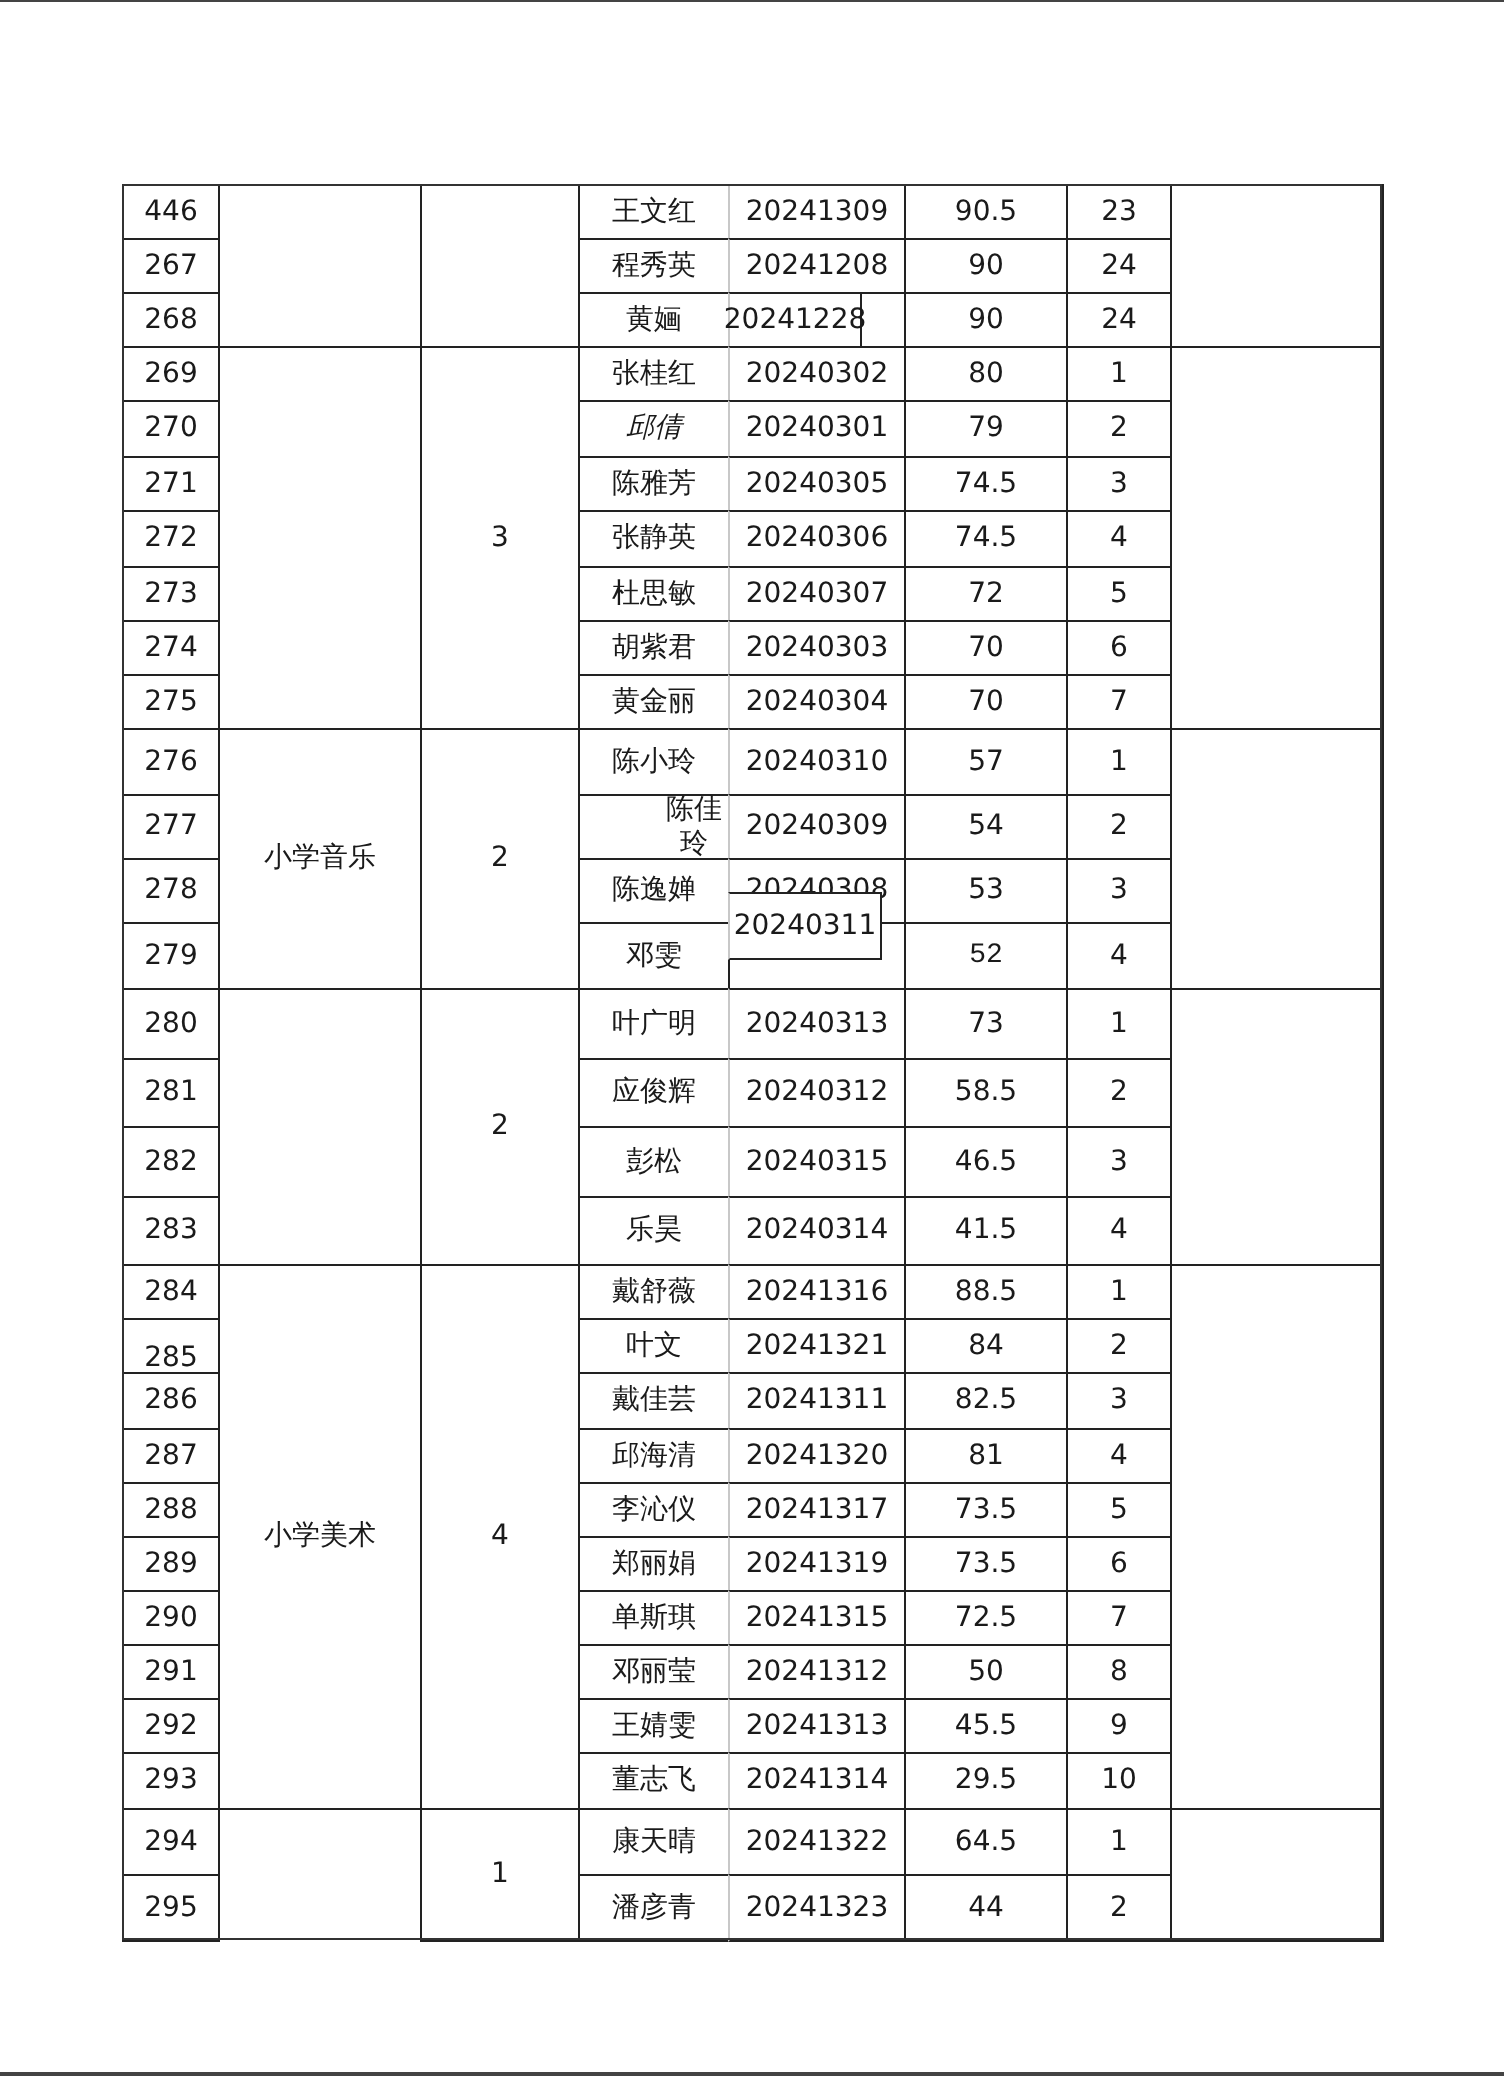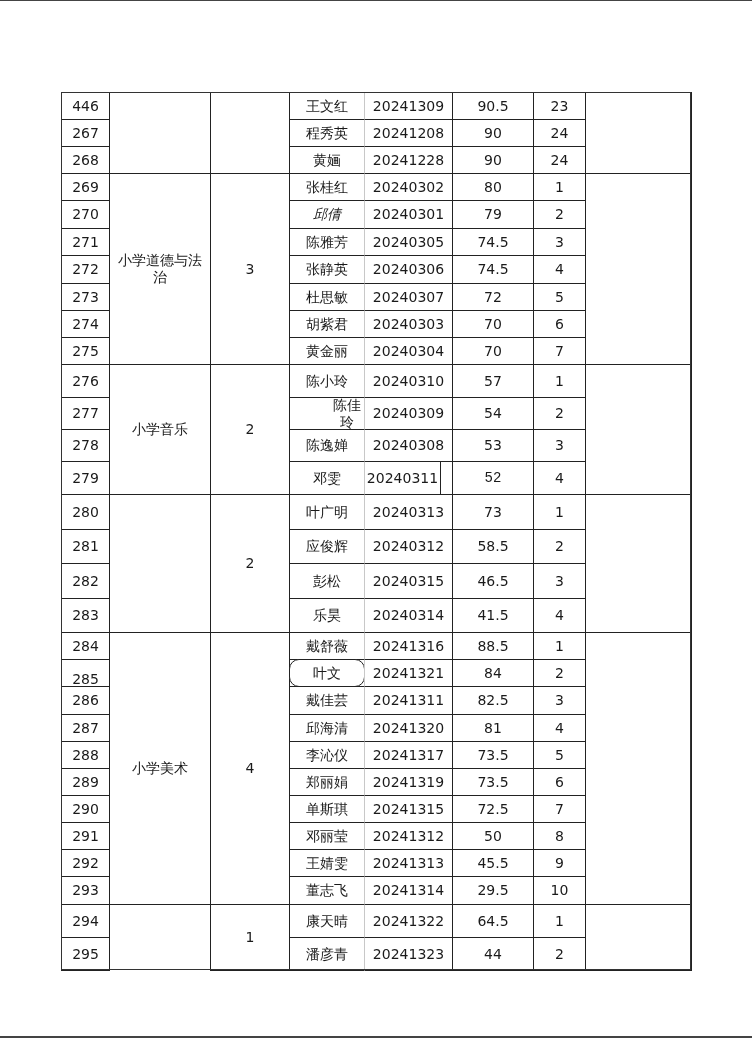--- a/index.html
+++ b/index.html
@@ -30,24 +30,23 @@
     <div class="cell ticket light-left" style="left: 364px; top: 92px; width: 89px; height: 28px;">20241309</div>
     <div class="cell score" style="left: 452px; top: 92px; width: 82px; height: 28px;">90.5</div>
     <div class="cell rank" style="left: 533px; top: 92px; width: 53px; height: 28px;">23</div>
     <div class="cell no" style="left: 61px; top: 119px; width: 49px; height: 28px;">267</div>
     <div class="cell name" style="left: 289px; top: 119px; width: 76px; height: 28px;">程秀英</div>
     <div class="cell ticket light-left" style="left: 364px; top: 119px; width: 89px; height: 28px;">20241208</div>
     <div class="cell score" style="left: 452px; top: 119px; width: 82px; height: 28px;">90</div>
     <div class="cell rank" style="left: 533px; top: 119px; width: 53px; height: 28px;">24</div>
     <div class="cell no" style="left: 61px; top: 146px; width: 49px; height: 28px;">268</div>
     <div class="cell name" style="left: 289px; top: 146px; width: 76px; height: 28px;">黄婳</div>
-    <div class="cell ticket light-left" style="left: 364px; top: 146px; width: 89px; height: 28px;">20241228</div>
+    <div class="cell ticket light-left" style="left: 364px; top: 146px; width: 67px; height: 28px;">20241228</div>
     <div class="cell score" style="left: 452px; top: 146px; width: 82px; height: 28px;">90</div>
     <div class="cell rank" style="left: 533px; top: 146px; width: 53px; height: 28px;">24</div>
-    <div class="cell subject" style="left: 109px; top: 173px; width: 102px; height: 192px;">小学道德与法治</div>
     <div class="cell quota" style="left: 210px; top: 173px; width: 80px; height: 192px;">3</div>
     <div class="cell remark" style="left: 585px; top: 173px; width: 107px; height: 192px;"></div>
     <div class="cell no" style="left: 61px; top: 173px; width: 49px; height: 28px;">269</div>
     <div class="cell name" style="left: 289px; top: 173px; width: 76px; height: 28px;">张桂红</div>
     <div class="cell ticket light-left" style="left: 364px; top: 173px; width: 89px; height: 28px;">20240302</div>
     <div class="cell score" style="left: 452px; top: 173px; width: 82px; height: 28px;">80</div>
     <div class="cell rank" style="left: 533px; top: 173px; width: 53px; height: 28px;">1</div>
     <div class="cell no" style="left: 61px; top: 200px; width: 49px; height: 29px;">270</div>
     <div class="cell name" style="left: 289px; top: 200px; width: 76px; height: 29px; font-style: italic;">邱倩</div>
     <div class="cell ticket light-left" style="left: 364px; top: 200px; width: 89px; height: 29px;">20240301</div>
@@ -91,21 +90,21 @@
     <div class="cell ticket light-left" style="left: 364px; top: 397px; width: 89px; height: 33px;">20240309</div>
     <div class="cell score" style="left: 452px; top: 397px; width: 82px; height: 33px;">54</div>
     <div class="cell rank" style="left: 533px; top: 397px; width: 53px; height: 33px;">2</div>
     <div class="cell no" style="left: 61px; top: 429px; width: 49px; height: 33px;">278</div>
     <div class="cell name" style="left: 289px; top: 429px; width: 76px; height: 33px;">陈逸婵</div>
     <div class="cell ticket light-left" style="left: 364px; top: 429px; width: 89px; height: 33px;">20240308</div>
     <div class="cell score" style="left: 452px; top: 429px; width: 82px; height: 33px;">53</div>
     <div class="cell rank" style="left: 533px; top: 429px; width: 53px; height: 33px;">3</div>
     <div class="cell no" style="left: 61px; top: 461px; width: 49px; height: 34px;">279</div>
     <div class="cell name" style="left: 289px; top: 461px; width: 76px; height: 34px;">邓雯</div>
-    <div class="cell ticket light-left" style="left: 364px; top: 461px; width: 77px; height: 34px;">20240311</div>
+    <div class="cell ticket light-left" style="left: 364px; top: 446px; width: 77px; height: 34px;">20240311</div>
     <div class="cell score" style="left: 452px; top: 461px; width: 82px; height: 34px; font-family: Liberation Mono, monospace;">52</div>
     <div class="cell rank" style="left: 533px; top: 461px; width: 53px; height: 34px;">4</div>
     <div class="cell quota" style="left: 210px; top: 494px; width: 80px; height: 139px;">2</div>
     <div class="cell remark" style="left: 585px; top: 494px; width: 107px; height: 139px;"></div>
     <div class="cell no" style="left: 61px; top: 494px; width: 49px; height: 36px;">280</div>
     <div class="cell name" style="left: 289px; top: 494px; width: 76px; height: 36px;">叶广明</div>
     <div class="cell ticket light-left" style="left: 364px; top: 494px; width: 89px; height: 36px;">20240313</div>
     <div class="cell score" style="left: 452px; top: 494px; width: 82px; height: 36px;">73</div>
     <div class="cell rank" style="left: 533px; top: 494px; width: 53px; height: 36px;">1</div>
     <div class="cell no" style="left: 61px; top: 529px; width: 49px; height: 35px;">281</div>
@@ -125,21 +124,21 @@
     <div class="cell rank" style="left: 533px; top: 598px; width: 53px; height: 35px;">4</div>
     <div class="cell subject" style="left: 109px; top: 632px; width: 102px; height: 273px;">小学美术</div>
     <div class="cell quota" style="left: 210px; top: 632px; width: 80px; height: 273px;">4</div>
     <div class="cell remark" style="left: 585px; top: 632px; width: 107px; height: 273px;"></div>
     <div class="cell no" style="left: 61px; top: 632px; width: 49px; height: 28px;">284</div>
     <div class="cell name" style="left: 289px; top: 632px; width: 76px; height: 28px;">戴舒薇</div>
     <div class="cell ticket light-left" style="left: 364px; top: 632px; width: 89px; height: 28px;">20241316</div>
     <div class="cell score" style="left: 452px; top: 632px; width: 82px; height: 28px;">88.5</div>
     <div class="cell rank" style="left: 533px; top: 632px; width: 53px; height: 28px;">1</div>
     <div class="cell no" style="left: 61px; top: 659px; width: 49px; height: 40px;">285</div>
-    <div class="cell name" style="left: 289px; top: 659px; width: 76px; height: 28px; border-radius: 10px;">叶文</div>
+    <div class="cell name" style="left: 289px; top: 659px; width: 76px; height: 28px;">叶文</div>
     <div class="cell ticket light-left" style="left: 364px; top: 659px; width: 89px; height: 28px;">20241321</div>
     <div class="cell score" style="left: 452px; top: 659px; width: 82px; height: 28px;">84</div>
     <div class="cell rank" style="left: 533px; top: 659px; width: 53px; height: 28px;">2</div>
     <div class="cell no" style="left: 61px; top: 686px; width: 49px; height: 29px;">286</div>
     <div class="cell name" style="left: 289px; top: 686px; width: 76px; height: 29px;">戴佳芸</div>
     <div class="cell ticket light-left" style="left: 364px; top: 686px; width: 89px; height: 29px;">20241311</div>
     <div class="cell score" style="left: 452px; top: 686px; width: 82px; height: 29px;">82.5</div>
     <div class="cell rank" style="left: 533px; top: 686px; width: 53px; height: 29px;">3</div>
     <div class="cell no" style="left: 61px; top: 714px; width: 49px; height: 28px;">287</div>
     <div class="cell name" style="left: 289px; top: 714px; width: 76px; height: 28px;">邱海清</div>

